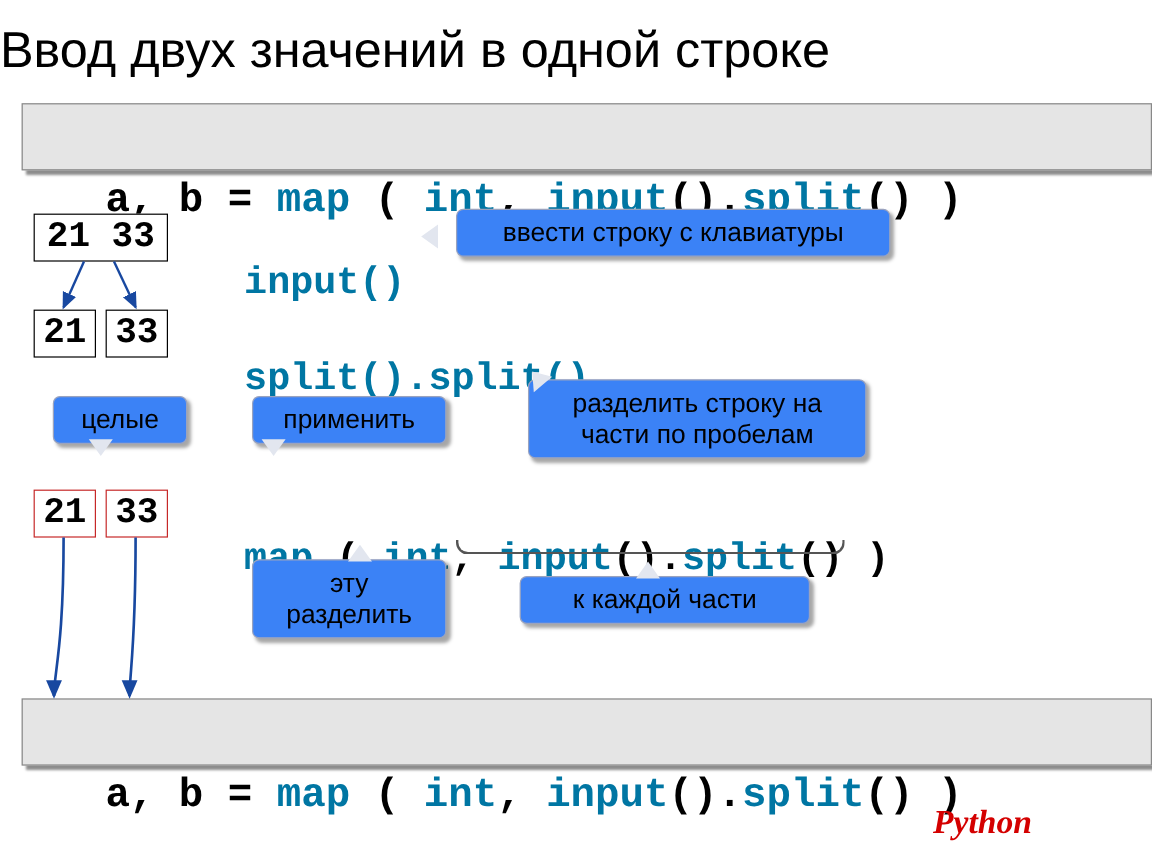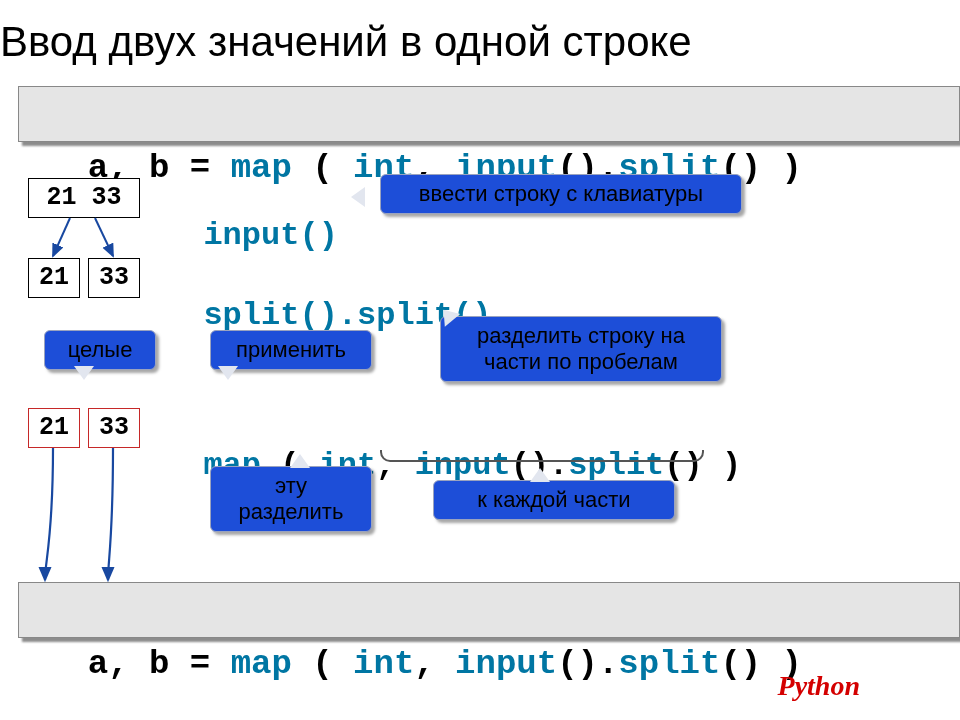--- a/index.html
+++ b/index.html
@@ -39,29 +39,29 @@
     position: absolute;
     font-family: "Consolas","Courier New",monospace;
     font-size: 32px;
     font-weight: bold;
     white-space: pre;
   }
   .box {
     position: absolute;
     border: 1.5px solid #000;
     font-family: "Consolas","Courier New",monospace;
-    font-size: 25px;
+    font-size: 30px;
     font-weight: bold;
     text-align: center;
     background: #fff;
   }
   .box.redb { border-color: #c62828; }
   .callout {
     position: absolute;
-    background: #1d4ed8;
+    background: #3b82f6;
     border: 1px solid #9aa3bf;
     border-radius: 6px;
     box-shadow: 3px 3px 3px rgba(0,0,0,.35);
     font-size: 22px;
     text-align: center;
     color: #000;
     padding: 6px 10px;
   }
   .brace {
     position: absolute;

